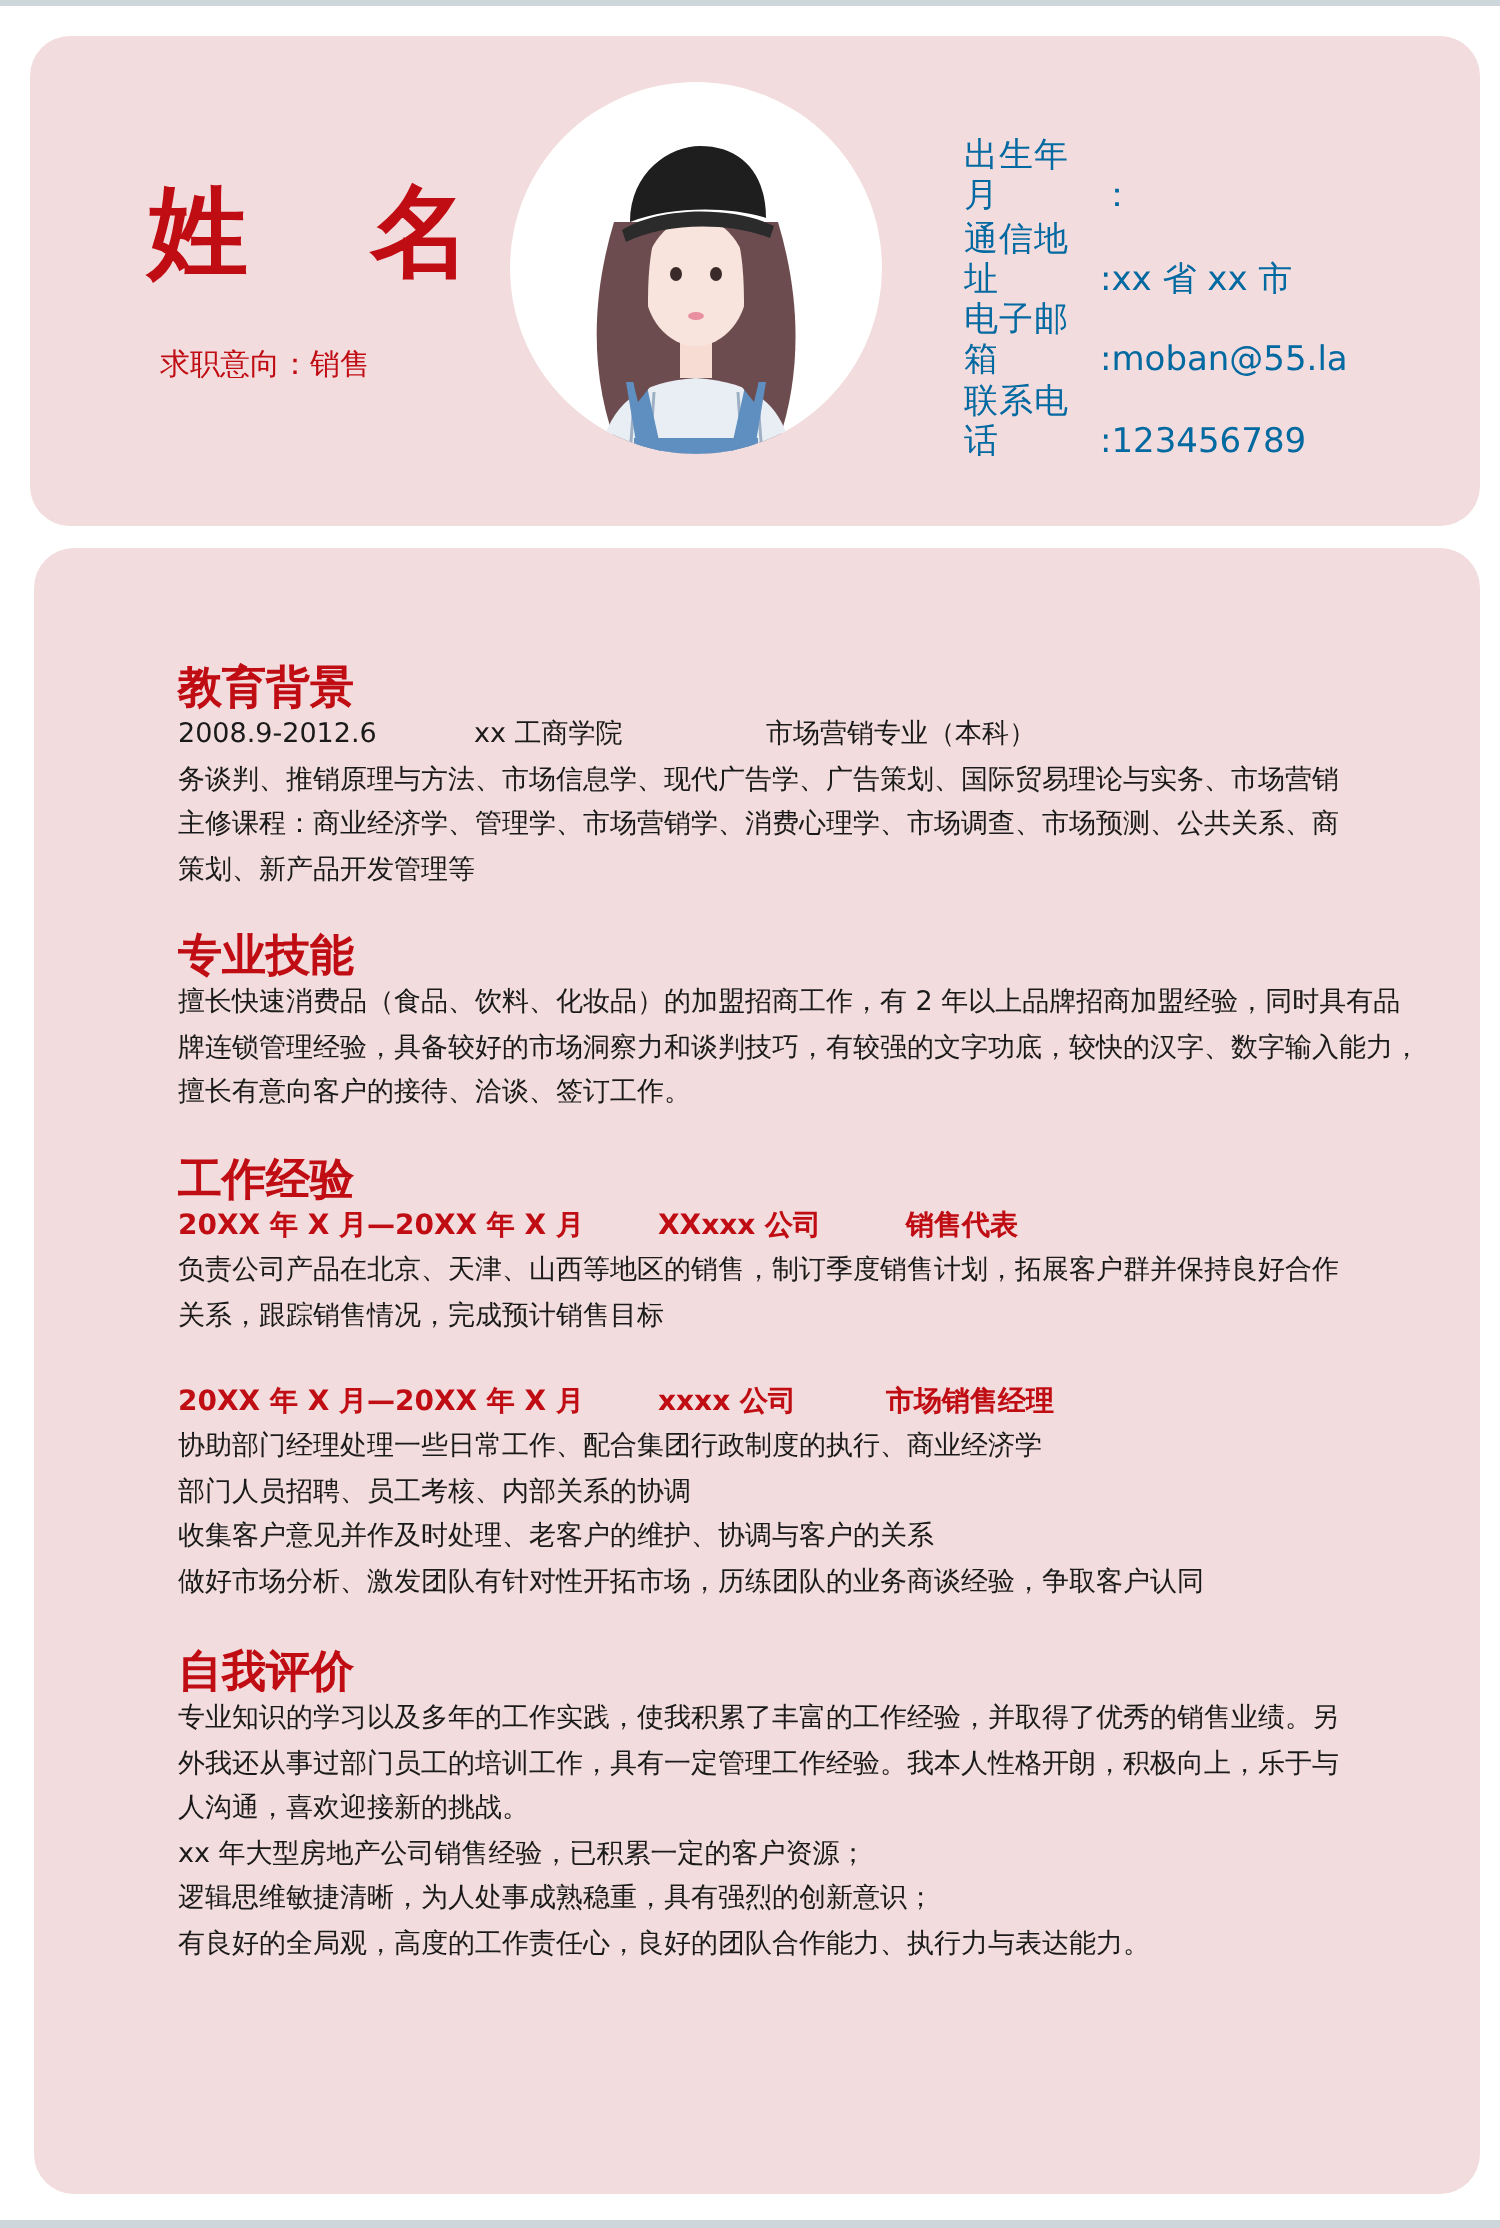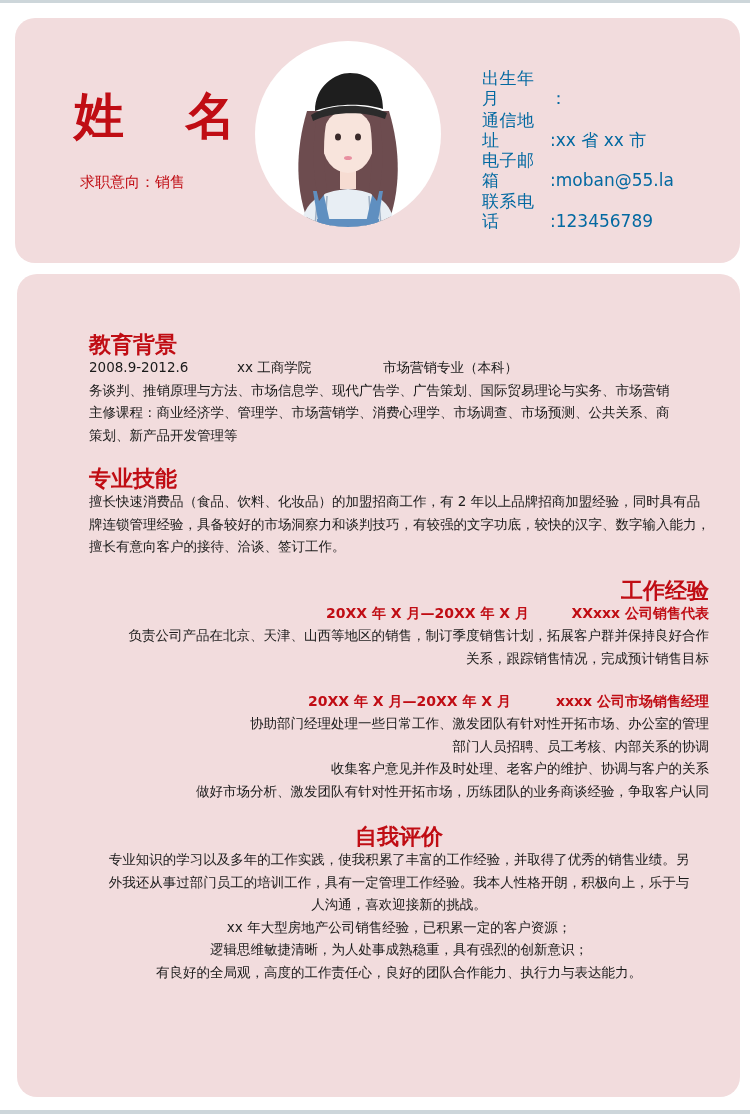--- a/index.html
+++ b/index.html
@@ -38,22 +38,22 @@
   .c3 { top: 150px; }
   .c4 { top: 191px; }
 
   .section { position: absolute; left: 89px; width: 620px; }
   .sec-title { font-size: 22px; font-weight: bold; color: #c00d14; line-height: 22px; margin: 0; }
   .line { font-size: 13.5px; line-height: 22.5px; white-space: nowrap; }
   .red-row { font-size: 14px; font-weight: bold; color: #c00d14; line-height: 22px; white-space: nowrap; }
   .col { display: inline-block; }
   .edu { top: 334px; }
   .skills { top: 468px; }
-  .work { top: 580px; text-align: right; }
-  .self { top: 826px; text-align: center; }
+  .work { top: 580px; }
+  .self { top: 826px; }
   .gap { height: 21px; }
 </style>
 </head>
 <body>
 
 <div class="top-rule"></div>
 
 <div class="card header-card"></div>
 
 <div class="name">姓 名</div>
@@ -129,21 +129,21 @@
   <div class="sec-title">工作经验</div>
   <div class="red-row">
     <span class="col" style="width:240px">20XX 年 X 月—20XX 年 X 月</span><span class="col" style="width:124px">XXxxx 公司</span><span class="col">销售代表</span>
   </div>
   <div class="line">负责公司产品在北京、天津、山西等地区的销售，制订季度销售计划，拓展客户群并保持良好合作</div>
   <div class="line">关系，跟踪销售情况，完成预计销售目标</div>
   <div class="gap"></div>
   <div class="red-row">
     <span class="col" style="width:240px">20XX 年 X 月—20XX 年 X 月</span><span class="col" style="width:114px">xxxx 公司</span><span class="col">市场销售经理</span>
   </div>
-  <div class="line">协助部门经理处理一些日常工作、激发团队有针对性开拓市场、办公室的管理</div>
+  <div class="line">协助部门经理处理一些日常工作、配合集团行政制度的执行、商业经济学</div>
   <div class="line">部门人员招聘、员工考核、内部关系的协调</div>
   <div class="line">收集客户意见并作及时处理、老客户的维护、协调与客户的关系</div>
   <div class="line">做好市场分析、激发团队有针对性开拓市场，历练团队的业务商谈经验，争取客户认同</div>
 </div>
 
 <div class="section self">
   <div class="sec-title">自我评价</div>
   <div class="line">专业知识的学习以及多年的工作实践，使我积累了丰富的工作经验，并取得了优秀的销售业绩。另</div>
   <div class="line">外我还从事过部门员工的培训工作，具有一定管理工作经验。我本人性格开朗，积极向上，乐于与</div>
   <div class="line">人沟通，喜欢迎接新的挑战。</div>

